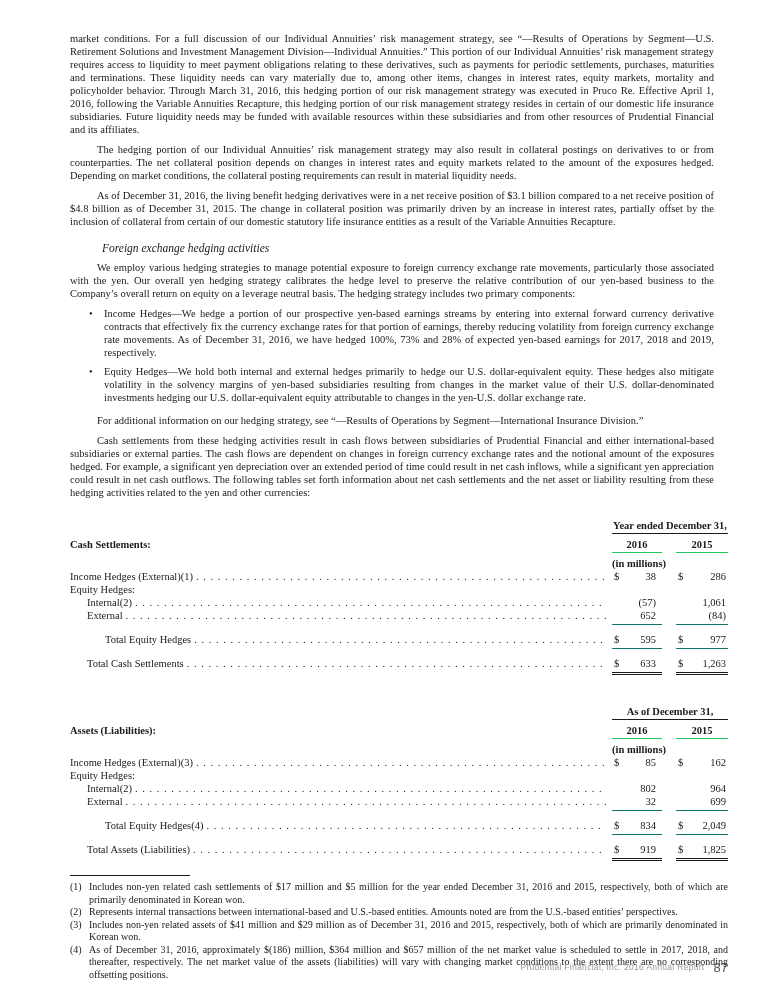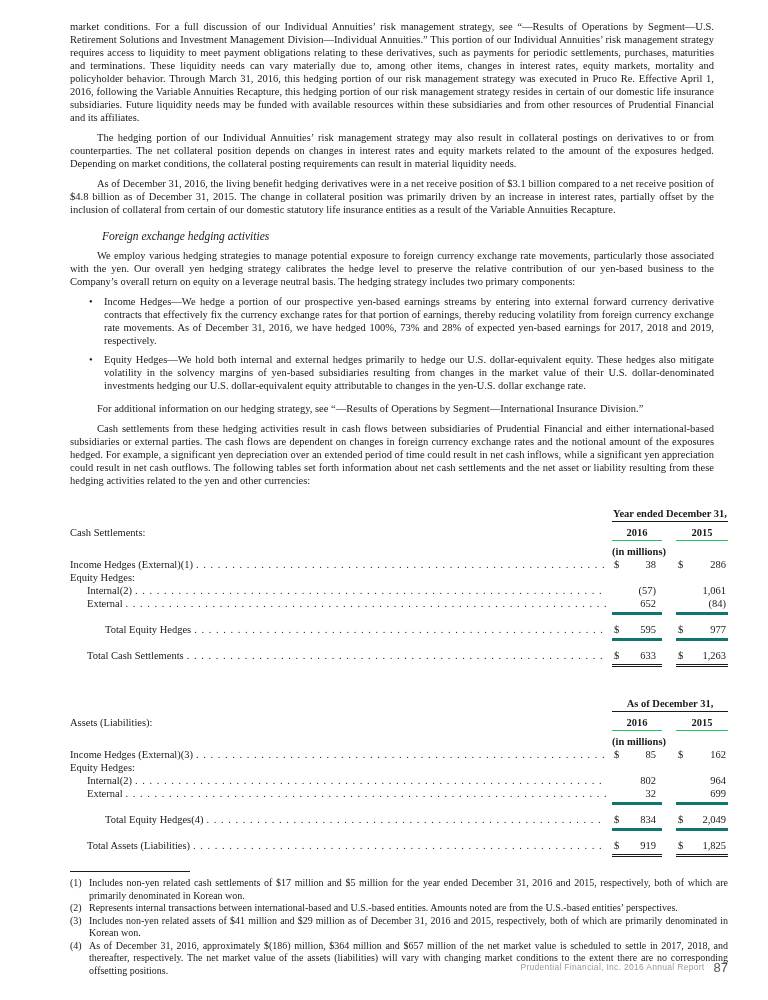--- a/index.html
+++ b/index.html
@@ -6,21 +6,21 @@
   html, body { background: #ffffff; }
   .page {
     position: relative;
     width: 768px;
     height: 1000px;
     background: #ffffff;
     color: #1a1a1a;
     font-family: "Liberation Serif", "DejaVu Serif", serif;
     font-size: 10.5px;
     line-height: 13px;
-    padding: 20px 40px 0 70px;
+    padding: 32px 40px 0 70px;
     overflow: hidden;
   }
   .body-text { width: 644px; }
   p.para { text-align: justify; text-indent: 27px; margin-bottom: 7px; }
   p.para.no-indent { text-indent: 0; }
   .section-heading {
     font-style: italic;
     font-weight: normal;
     font-size: 11.5px;
     margin: 14px 0 6px 32px;
@@ -46,38 +46,38 @@
   .dots::after {
     content: ". . . . . . . . . . . . . . . . . . . . . . . . . . . . . . . . . . . . . . . . . . . . . . . . . . . . . . . . . . . . . . . . . . . . . . . . . . . . . . . . . . . . . . . . . . . . . . . . . . . . . . . . . . . . . . . . . .";
     letter-spacing: 1px;
   }
   .tval, .tval2 {
     display: flex; justify-content: space-between; align-items: baseline;
     white-space: nowrap;
   }
   .tval  { width: 50px; padding: 0 6px 0 2px; }
   .tval2 { width: 52px; margin-left: 14px; padding: 0 2px 0 2px; }
-  .ul  { border-bottom: 3px solid #0f766e; }
+  .ul  { border-bottom: 1px solid #0f766e; }
   .dul { border-bottom: 3px double #1a1a1a; }
   .gap-top { margin-top: 8px; }
   .pad-bot { padding-bottom: 2px; }
   
   .period-hdr {
     width: 116px; text-align: center; font-weight: bold;
     border-bottom: 1px solid #1a1a1a; padding-bottom: 1px;
   }
   .year-cell, .year-cell2 {
     text-align: center; font-weight: bold;
     border-bottom: 1px solid #22c55e; padding-bottom: 1px;
   }
   .year-cell  { width: 50px; }
   .year-cell2 { width: 52px; margin-left: 14px; }
   .units { width: 116px; font-weight: bold; }
   .thead-row { display: flex; align-items: baseline; margin-top: 4px; }
-  .sect-label { flex: 1; font-weight: normal; }
+  .sect-label { flex: 1; font-weight: bold; }
   .spacer { flex: 1; }
 
   
   .fn-divider { width: 120px; border-top: 1px solid #1a1a1a; margin: 14px 0 5px; }
   .footnotes { width: 658px; font-size: 10px; line-height: 12.5px; }
   .footnote { display: flex; align-items: baseline; }
   .fn-marker { width: 19px; flex: none; }
   .fn-text { flex: 1; text-align: justify; }
 
   

